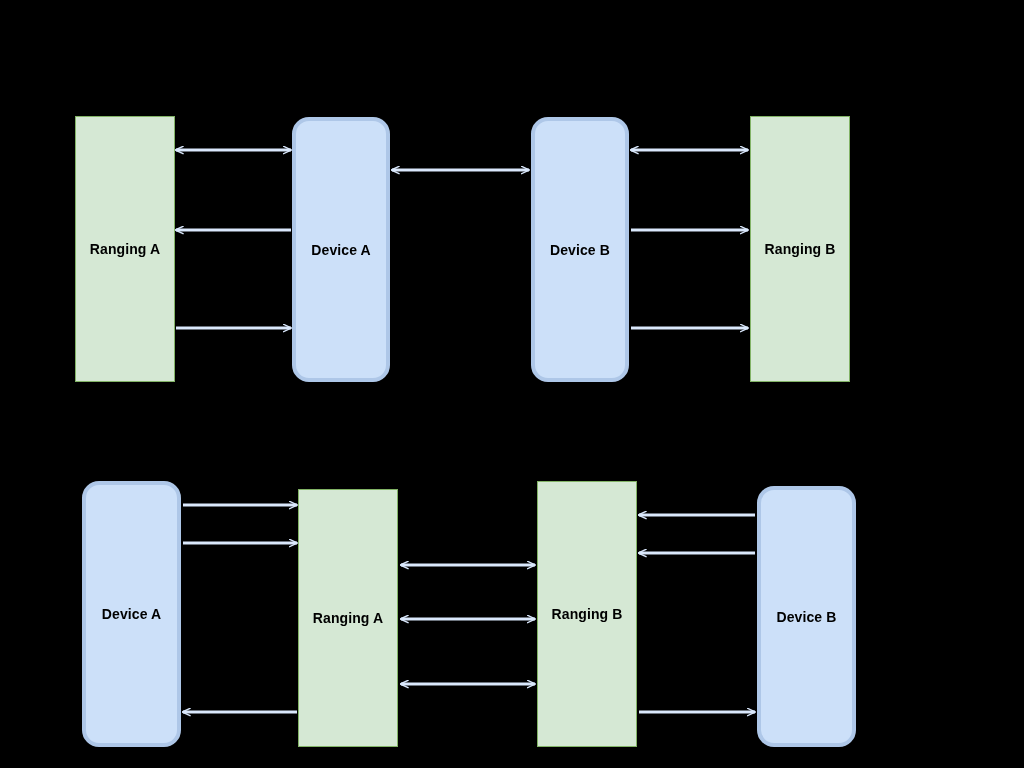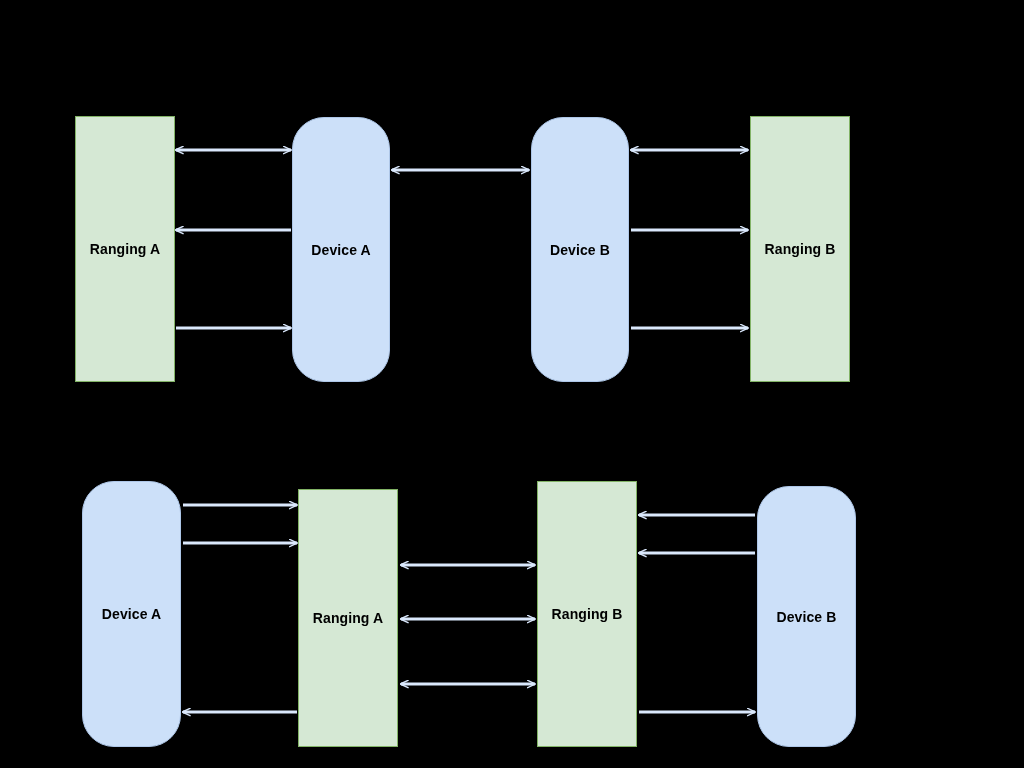--- a/index.html
+++ b/index.html
@@ -35,22 +35,22 @@
     letter-spacing: 0.1px;
     z-index: 3;
   }
   .node.ranging {
     background: #d5e8d4;
     border: 1px solid #82b366;
     border-radius: 0;
   }
   .node.device {
     background: #cce0f9;
-    border: 1px solid #ef4444;
-    border-radius: 32px;
+    border: 4px solid #ef4444;
+    border-radius: 17px;
   }
   .node-label {
     pointer-events: none;
     white-space: nowrap;
   }
   svg.edges {
     position: absolute;
     left: 0;
     top: 0;
     width: 1024px;

